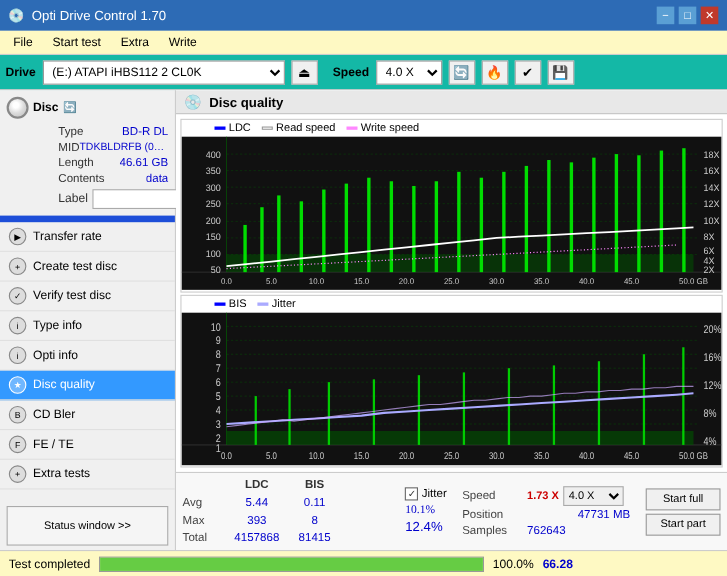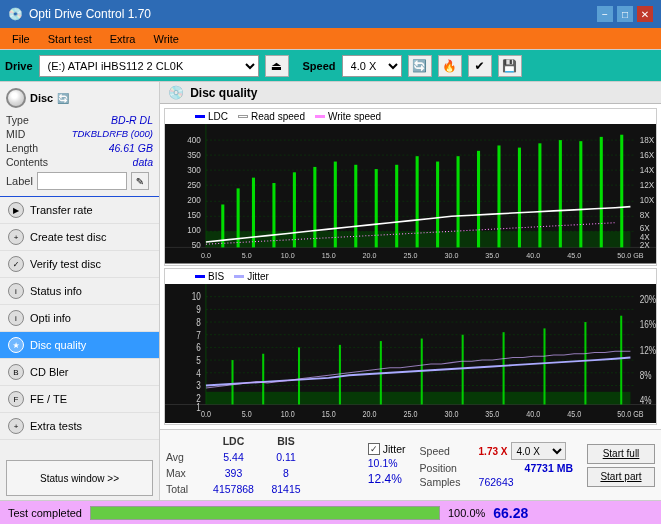--- a/index.html
+++ b/index.html
@@ -6,42 +6,42 @@
     body { width: 661px; height: 524px; background: #f0f0f0; font-family: 'Segoe UI', Tahoma, Arial, sans-serif; font-size: 11px; overflow: hidden; }
 
     
     .titlebar { background: #2d6bb5; color: white; display: flex; align-items: center; justify-content: space-between; padding: 4px 8px; height: 28px; }
     .titlebar-title { font-size: 12px; font-weight: normal; display: flex; align-items: center; gap: 6px; }
     .titlebar-controls { display: flex; gap: 4px; }
     .titlebar-btn { width: 16px; height: 16px; background: #5a9fd4; border: none; cursor: pointer; color: white; font-size: 10px; display: flex; align-items: center; justify-content: center; }
     .titlebar-btn.close { background: #c0392b; }
 
     
-    .menubar { background: #f97316; display: flex; gap: 2px; padding: 6px 4px; border-bottom: 1px solid #ccc; height: 22px; align-items: center; }
+    .menubar { background: #fef9c3; display: flex; gap: 2px; padding: 6px 4px; border-bottom: 1px solid #ccc; height: 22px; align-items: center; }
     .menubar-item { padding: 2px 8px; cursor: pointer; font-size: 11px; }
 
     
     .toolbar { background: #14b8a6; border-bottom: 1px solid #ccc; padding: 3px 5px; display: flex; align-items: center; gap: 6px; height: 32px; }
     .toolbar-label { font-weight: bold; font-size: 11px; }
     .drive-select { height: 22px; font-size: 11px; flex: 1; max-width: 220px; border: 1px solid #999; background: white; padding: 0 4px; }
     .toolbar-icon-btn { width: 24px; height: 22px; background: #f0f0f0; border: 1px solid #aaa; cursor: pointer; display: flex; align-items: center; justify-content: center; font-size: 12px; }
     .speed-label { font-weight: bold; font-size: 11px; margin-left: 8px; }
     .speed-select { height: 22px; font-size: 11px; width: 60px; border: 1px solid #999; background: white; padding: 0 4px; }
 
     
     .main-layout { display: flex; height: calc(524px - 28px - 22px - 32px - 24px); }
 
     
     .sidebar { width: 160px; background: #f0f0f0; border-right: 1px solid #ccc; display: flex; flex-direction: column; }
-    .sidebar-disc-section { padding: 6px; border-bottom: 1px solid #1d4ed8; }
+    .sidebar-disc-section { padding: 6px; border-bottom: 6px solid #1d4ed8; }
     .disc-header { display: flex; align-items: center; gap: 4px; margin-bottom: 6px; }
     .disc-icon { width: 20px; height: 20px; border-radius: 50%; border: 2px solid #888; background: radial-gradient(circle at 40% 35%, #fff 18%, #ddd 50%, #bbb 100%); }
     .disc-info-row { display: flex; justify-content: space-between; margin-bottom: 2px; font-size: 10.5px; }
-    .disc-info-label { color: #333; }
-    .disc-info-value { color: #0000cc; font-weight: 500; max-width: 90px; text-align: right; overflow: hidden; text-overflow: ellipsis; white-space: nowrap; font-style: italic; }
+    .disc-info-label { color: #333; margin-left: 47px; }
+    .disc-info-value { color: #0000cc; font-weight: 500; max-width: 90px; text-align: right; overflow: hidden; text-overflow: ellipsis; white-space: nowrap; }
     .disc-label-row { display: flex; align-items: center; gap: 4px; margin-top: 4px; }
     .disc-label-input { height: 18px; width: 90px; border: 1px solid #aaa; font-size: 10px; padding: 0 2px; }
     .disc-label-btn { width: 18px; height: 18px; background: #f0f0f0; border: 1px solid #aaa; cursor: pointer; font-size: 10px; display: flex; align-items: center; justify-content: center; }
 
     .sidebar-nav { display: flex; flex-direction: column; flex: 1; }
     .sidebar-item { display: flex; align-items: center; gap: 6px; padding: 5px 8px; cursor: pointer; font-size: 11px; border-bottom: 1px solid #e0e0e0; }
     .sidebar-item.active { background: #3399ff; color: white; }
     .sidebar-item-icon { width: 16px; height: 16px; border-radius: 50%; border: 1px solid #888; background: #ddd; display: flex; align-items: center; justify-content: center; font-size: 8px; flex-shrink: 0; }
     .sidebar-item.active .sidebar-item-icon { border-color: white; background: rgba(255,255,255,0.3); }
 
@@ -57,40 +57,40 @@
 
     
     .charts-area { flex: 1; padding: 4px; display: flex; flex-direction: column; gap: 2px; background: white; }
 
     .chart-container { flex: 1; position: relative; border: 1px solid #ccc; background: white; }
     .chart-legend { display: flex; gap: 10px; padding: 2px 30px; font-size: 10px; align-items: center; }
     .legend-item { display: flex; align-items: center; gap: 3px; }
     .legend-dot { width: 10px; height: 3px; }
 
     
-    .statusbar { background: #f0abfc; border-top: 1px solid #ccc; height: 24px; display: flex; align-items: center; padding: 0 8px; font-size: 11px; gap: 8px; }
+    .statusbar { background: #fef9c3; border-top: 1px solid #ccc; height: 24px; display: flex; align-items: center; padding: 0 8px; font-size: 11px; gap: 8px; }
     .progress-bar-outer { flex: 1; height: 14px; background: #ccc; border: 1px solid #999; max-width: 350px; }
     .progress-bar-inner { height: 100%; background: #66cc44; }
 
     .combined-stats { display: flex; align-items: stretch; border-top: 1px solid #ccc; background: #f8f8f8; }
     .stat-block { flex: 1; padding: 3px 6px; }
     .stat-row { display: flex; font-size: 10.5px; line-height: 16px; }
     .stat-lbl { width: 40px; color: #444; }
     .stat-ldc { width: 55px; text-align: center; color: #0000cc; font-weight: 500; }
     .stat-bis { width: 50px; text-align: center; color: #0000cc; font-weight: 500; }
     .col-header { font-weight: bold; color: #333; }
     .jitter-block { padding: 3px 6px; display: flex; flex-direction: column; justify-content: center; font-size: 10.5px; }
     .jitter-label { display: flex; align-items: center; gap: 3px; }
     .check-box { width: 12px; height: 12px; border: 1px solid #666; background: white; display: flex; align-items: center; justify-content: center; font-size: 9px; color: #333; }
     .speed-block { padding: 3px 8px; display: flex; flex-direction: column; justify-content: center; font-size: 10.5px; gap: 2px; }
     .speed-row { display: flex; align-items: center; gap: 4px; }
     .speed-key { width: 55px; color: #444; }
     .speed-select2 { height: 18px; font-size: 10px; border: 1px solid #aaa; width: 55px; }
     .btn-block { padding: 3px 6px; display: flex; flex-direction: column; gap: 3px; justify-content: center; }
-    .start-btn { height: 20px; width: 68px; background: #f0f0f0; border: 1px solid #999; font-size: 10px; cursor: pointer; text-decoration: underline; }
+    .start-btn { height: 20px; width: 68px; background: #f0f0f0; border: 1px solid #999; font-size: 10px; cursor: pointer; }
   </style>
 </head>
 <body>
 
 <div class="titlebar">
   <div class="titlebar-title">
     <span>💿</span>
     <span>Opti Drive Control 1.70</span>
   </div>
   <div class="titlebar-controls">
@@ -164,21 +164,21 @@
       <div class="sidebar-item">
         <div class="sidebar-item-icon">+</div>
         <span>Create test disc</span>
       </div>
       <div class="sidebar-item">
         <div class="sidebar-item-icon">✓</div>
         <span>Verify test disc</span>
       </div>
       <div class="sidebar-item">
         <div class="sidebar-item-icon">i</div>
-        <span>Status info</span>
+        <span>Type info</span>
       </div>
       <div class="sidebar-item">
         <div class="sidebar-item-icon">i</div>
         <span>Opti info</span>
       </div>
       <div class="sidebar-item active">
         <div class="sidebar-item-icon">★</div>
         <span>Disc quality</span>
       </div>
       <div class="sidebar-item">
@@ -396,38 +396,38 @@
           <span class="stat-bis stat-val" style="color: rgb(0, 0, 204); font-weight: 500;">81415</span>
         </div>
       </div>
 
       <div class="jitter-block">
         <div class="jitter-label">
           <div class="check-box">✓</div>
           <span>Jitter</span>
         </div>
         <div style="height:16px;display:flex;align-items:center;">
-          <span style="color:#0000cc;font-weight:500;font-size:10.5px;">10.1%</span>
+          <span style="color:#0000cc;font-weight:500;font-size:10.5px;font-family:Liberation Serif, serif;">10.1%</span>
         </div>
         <div style="height:16px;display:flex;align-items:center;">
           <span style="color:#0000cc;font-weight:500;font-size:12px;">12.4%</span>
         </div>
       </div>
 
       <div class="speed-block">
         <div class="speed-row">
           <span class="speed-key">Speed</span>
           <span style="color:#cc0000;font-weight:bold;font-size:10px;">1.73 X</span>
           <select class="speed-select2">
             <option>4.0 X</option>
           </select>
         </div>
         <div class="speed-row">
           <span class="speed-key">Position</span>
-          <span style="color:#0000cc;font-weight:700;font-size:10.5px;margin-left:46px;">47731 MB</span>
+          <span style="color:#0000cc;font-weight:400;font-size:10.5px;margin-left:46px;">47731 MB</span>
         </div>
         <div class="speed-row">
           <span class="speed-key">Samples</span>
           <span style="color:#0000cc;font-weight:400;font-size:10.5px;">762643</span>
         </div>
       </div>
 
       <div class="btn-block">
         <button class="start-btn">Start full</button>
         <button class="start-btn">Start part</button>
@@ -435,14 +435,14 @@
     </div>
   </div>
 </div>
 
 <div class="statusbar">
   <span>Test completed</span>
   <div class="progress-bar-outer">
     <div class="progress-bar-inner" style="width:100%;"></div>
   </div>
   <span>100.0%</span>
-  <span style="color:#0000cc;font-weight:bold;font-size:14px;">66.28</span>
+  <span style="color:#0000cc;font-weight:bold;font-size:11px;">66.28</span>
 </div>
 
 </body></html>

